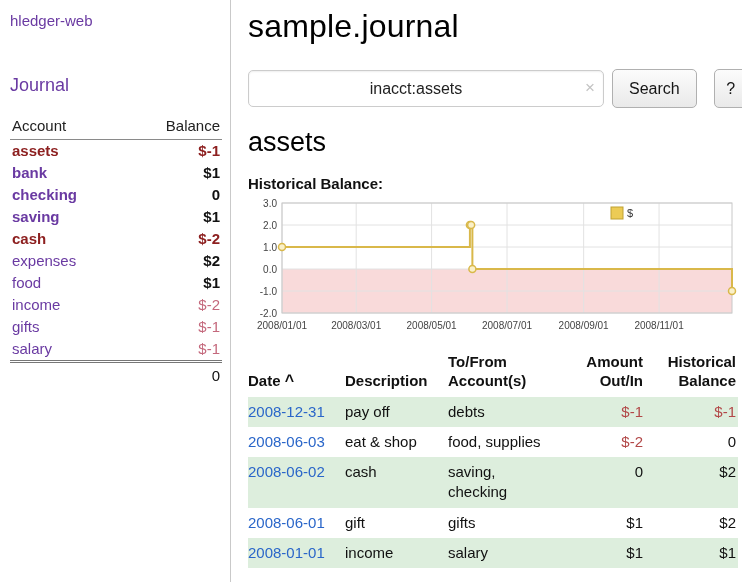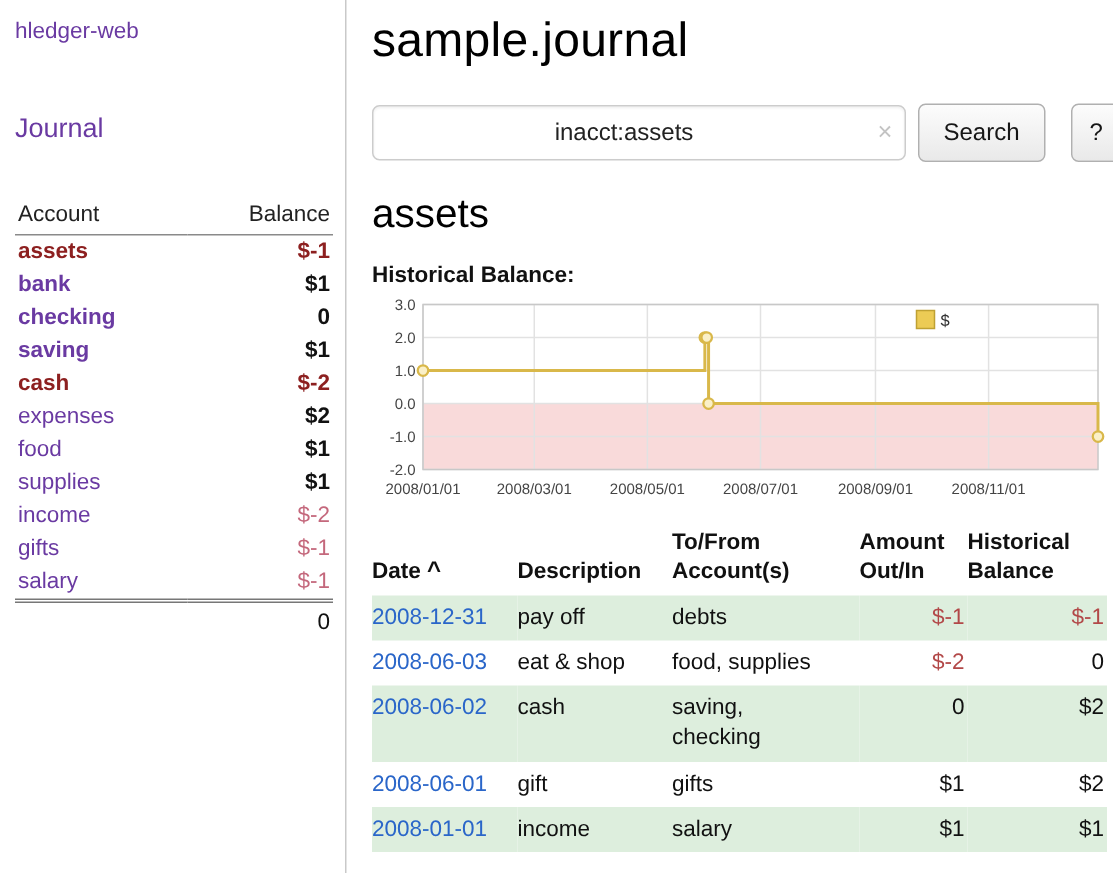--- a/index.html
+++ b/index.html
@@ -9,21 +9,21 @@
   *{box-sizing:border-box;margin:0;padding:0;}
   html,body{background:#fff;}
   body{width:742px;height:582px;overflow:hidden;font-family:"Liberation Sans",sans-serif;color:#111;}
   .layout{display:flex;width:630px;height:582px;}
   a{cursor:pointer;text-decoration:none;}
 
   
   .sidebar{width:231px;min-width:231px;border-right:1px solid #c9c9c9;padding:12px 8px 0 10px;}
   .app-link{display:block;color:var(--link-purple);font-size:15px;}
   .journal-link{display:block;color:var(--link-purple);font-size:18px;margin-top:46px;}
-  .accounts{width:100%;border-collapse:collapse;margin-top:35px;font-size:15px;}
+  .accounts{width:100%;border-collapse:collapse;margin-top:18px;font-size:15px;}
   .accounts th{font-weight:normal;color:#222;padding:3px 2px 5px;border-bottom:1px solid #8a8a8a;}
   .accounts th.left{text-align:left;}
   .accounts th.right{text-align:right;}
   .accounts td{padding:2px 2px 3px;}
   .name-cell a{color:var(--link-purple);}
   .name-cell a.neg-strong{color:var(--neg-strong);}
   .name-cell a.bold{font-weight:bold;}
   .bal-cell{text-align:right;font-weight:bold;color:#111;white-space:nowrap;}
   .bal-cell.neg-strong{color:var(--neg-strong);}
   .bal-cell.neg-soft{color:var(--neg-soft);font-weight:normal;}
@@ -45,21 +45,21 @@
     background:linear-gradient(#fcfcfc,#e9e9e9);border:1px solid #b0b0b0;border-radius:5px;cursor:pointer;}
   .search-btn{margin-left:8px;padding:0 16px;}
   .help-btn{margin-left:17px;width:34px;}
   h2{font-size:27px;font-weight:400;margin-top:19px;color:#000;}
   .chart-label{font-size:15px;font-weight:bold;margin-top:17px;}
   .chart{display:block;margin-top:5px;font-family:"Liberation Sans",sans-serif;}
 
   
   .register{border-collapse:collapse;margin-top:14px;font-size:15px;width:490px;table-layout:fixed;}
   .register th{font-weight:bold;text-align:left;vertical-align:bottom;padding:0 8px 6px 0;white-space:pre-line;line-height:1.25;}
-  .register th.num{text-align:left;padding-right:2px;}
+  .register th.num{text-align:right;padding-right:2px;}
   .register td{padding:5px 8px 5px 0;vertical-align:top;white-space:pre-line;line-height:1.35;margin-left:37px;}
   .register td.num{text-align:right;padding-right:2px;white-space:nowrap;}
   .register tr.shaded{background:var(--row-green);}
   .date-link{color:var(--date-blue);white-space:nowrap;}
   .register .neg{color:#b24848;}
   .sort{font-weight:bold;font-size:16px;}
 </style>
 </head>
 <body>
 
@@ -96,24 +96,20 @@
           <tr>
             <td class="name-cell indent-1"><a class="bold neg-strong">cash</a></td>
             <td class="bal-cell neg-strong">$-2</td>
           </tr>
           <tr>
             <td class="name-cell indent-0"><a class="">expenses</a></td>
             <td class="bal-cell ">$2</td>
           </tr>
           <tr>
             <td class="name-cell indent-1"><a class="">food</a></td>
-            <td class="bal-cell ">$1</td>
-          </tr>
-          <tr>
-            <td class="name-cell indent-1"><a class="">supplies</a></td>
             <td class="bal-cell ">$1</td>
           </tr>
           <tr>
             <td class="name-cell indent-0"><a class="">income</a></td>
             <td class="bal-cell neg-soft">$-2</td>
           </tr>
           <tr>
             <td class="name-cell indent-1"><a class="">gifts</a></td>
             <td class="bal-cell neg-soft">$-1</td>
           </tr>

